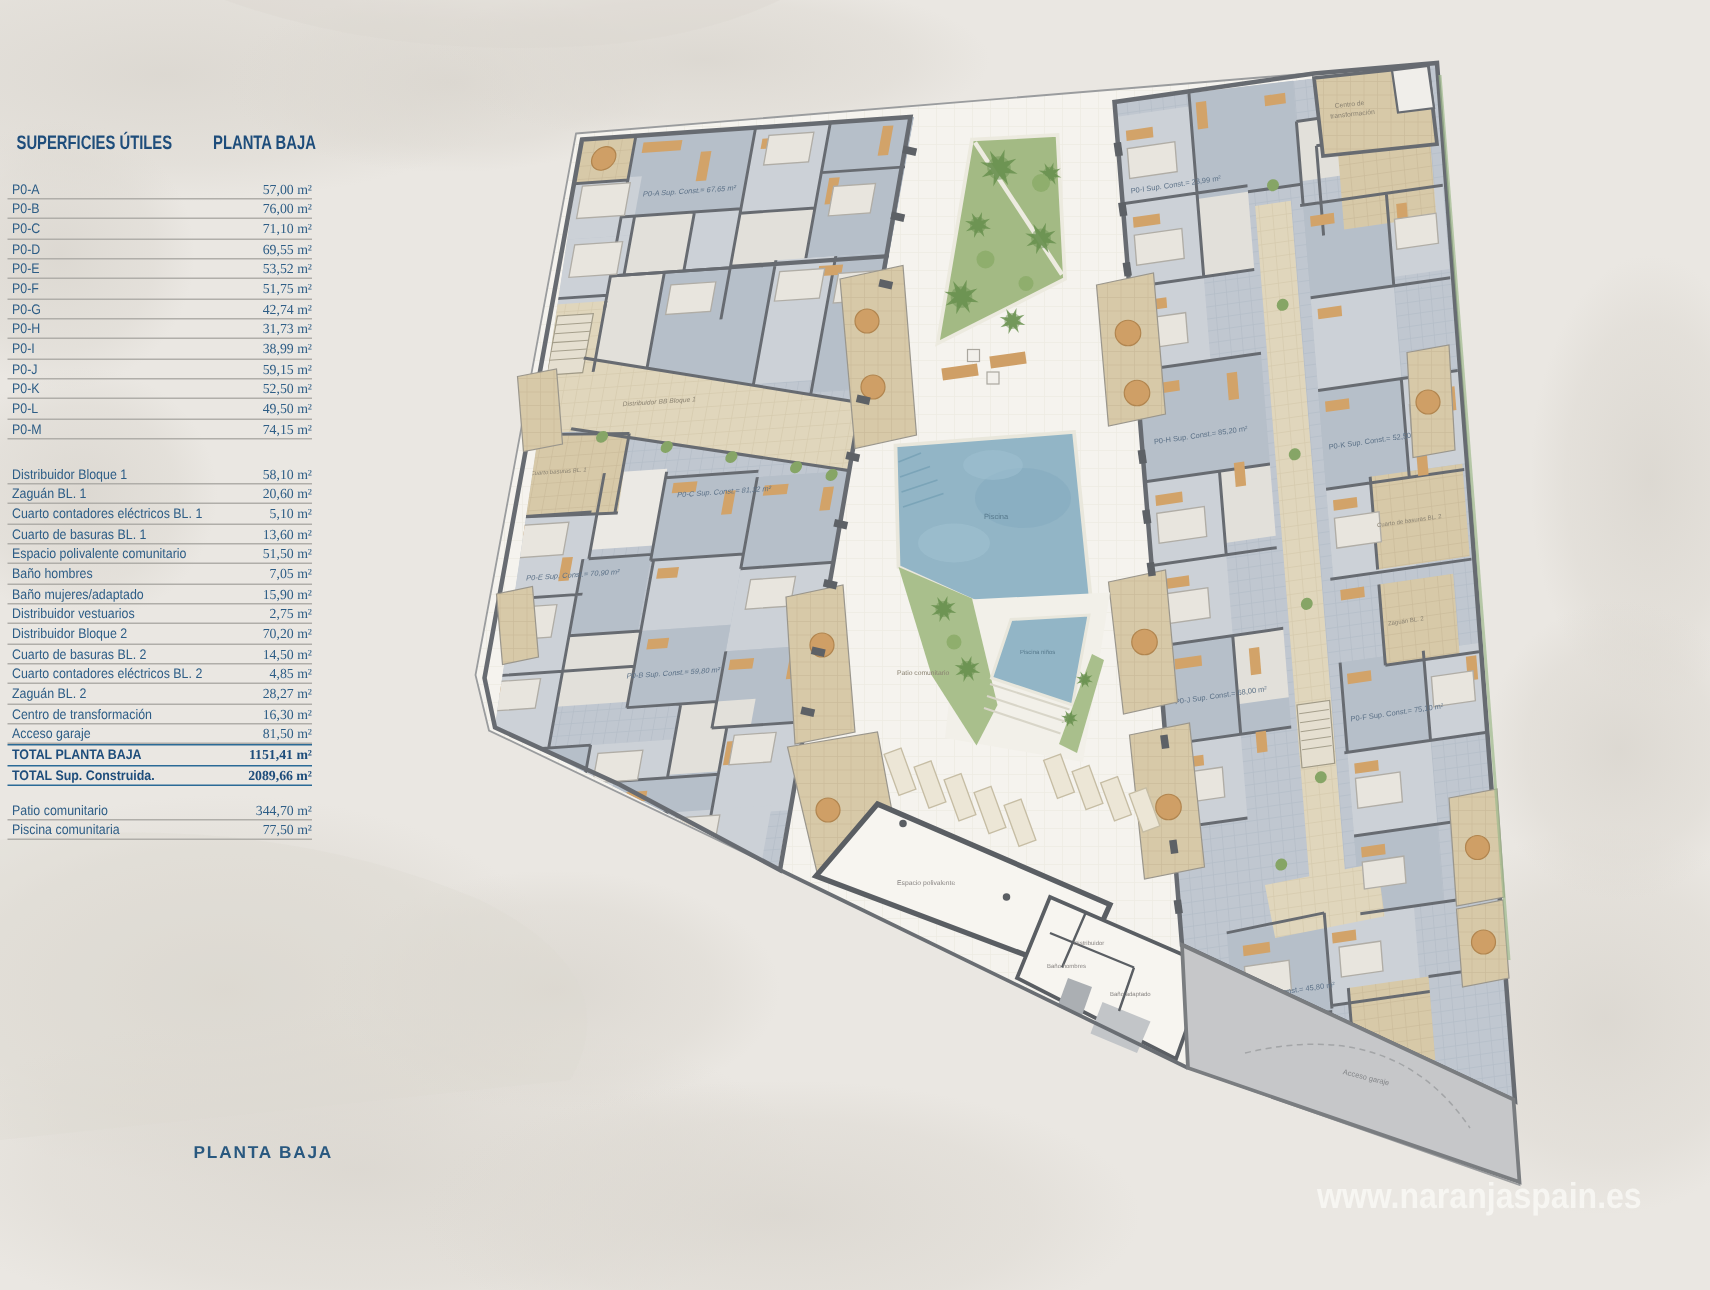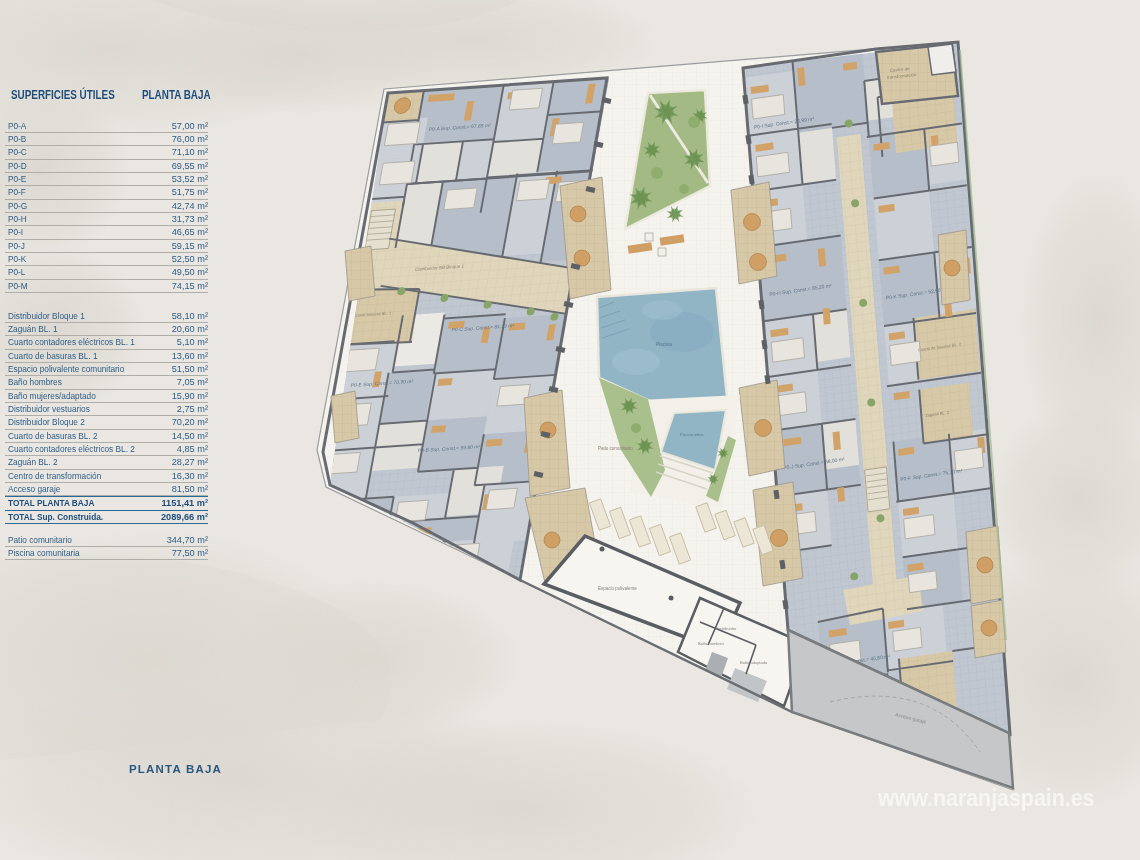--- a/index.html
+++ b/index.html
@@ -7,21 +7,21 @@
        font-family:"Liberation Sans", sans-serif;background:#eae7e2;}
   #plan{position:absolute;left:0;top:0;}
   .tbl{position:absolute;left:5px;top:87px;width:203px;color:#2d5d86;}
   .t1,.t2{position:absolute;top:0;font-size:13px;font-weight:bold;color:#1e4d7b;
       transform-origin:0 0;transform:scaleX(0.76);white-space:nowrap;}
   .t1{left:6px;} .t2{left:137px;}
   .rows{position:absolute;left:0;top:20.5px;width:203px;margin-top:12px;}
   .row{position:relative;height:12.35px;font-size:9.2px;line-height:12.3px;
        border-bottom:1px solid #b0aea9;}
   .row .l{position:absolute;left:3px;top:0px;white-space:nowrap;transform-origin:0 50%;transform:scaleX(0.90);}
-  .row .v{position:absolute;right:0px;top:0px;}
+  .row .v{position:absolute;right:0px;top:0px;font-family:Liberation Serif, serif;}
   .row.tot{color:#1e4d7b;font-weight:bold;border-bottom:1.5px solid #2a6a96;text-align:right;}
   .row.tot1{border-top:1.5px solid #2a6a96;}
   .gap{height:16.7px;border-bottom:none !important;}
   .gap2{height:9.6px;border-bottom:none !important;}
   .planta{position:absolute;left:129px;top:763px;font-size:11.5px;font-weight:bold;
           color:#29587f;letter-spacing:1.2px;}
   .wm{position:absolute;left:878px;top:784px;font-size:24px;font-weight:bold;
       color:rgba(253,253,251,0.66);letter-spacing:0px;transform-origin:0 0;transform:scaleX(0.89);}
 </style>
 </head>
@@ -459,21 +459,21 @@
     <div class="row">
         <span class="l">P0-G</span>
         <span class="v">42,74 m²</span>
       </div>
     <div class="row">
         <span class="l">P0-H</span>
         <span class="v">31,73 m²</span>
       </div>
     <div class="row">
         <span class="l">P0-I</span>
-        <span class="v">46,65 m²</span>
+        <span class="v">38,99 m²</span>
       </div>
     <div class="row">
         <span class="l">P0-J</span>
         <span class="v">59,15 m²</span>
       </div>
     <div class="row">
         <span class="l">P0-K</span>
         <span class="v">52,50 m²</span>
       </div>
     <div class="row">

